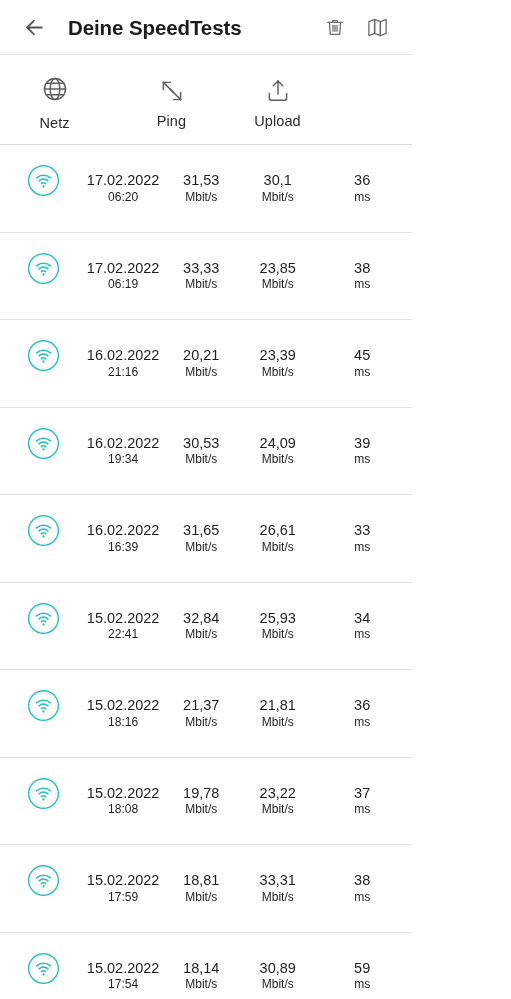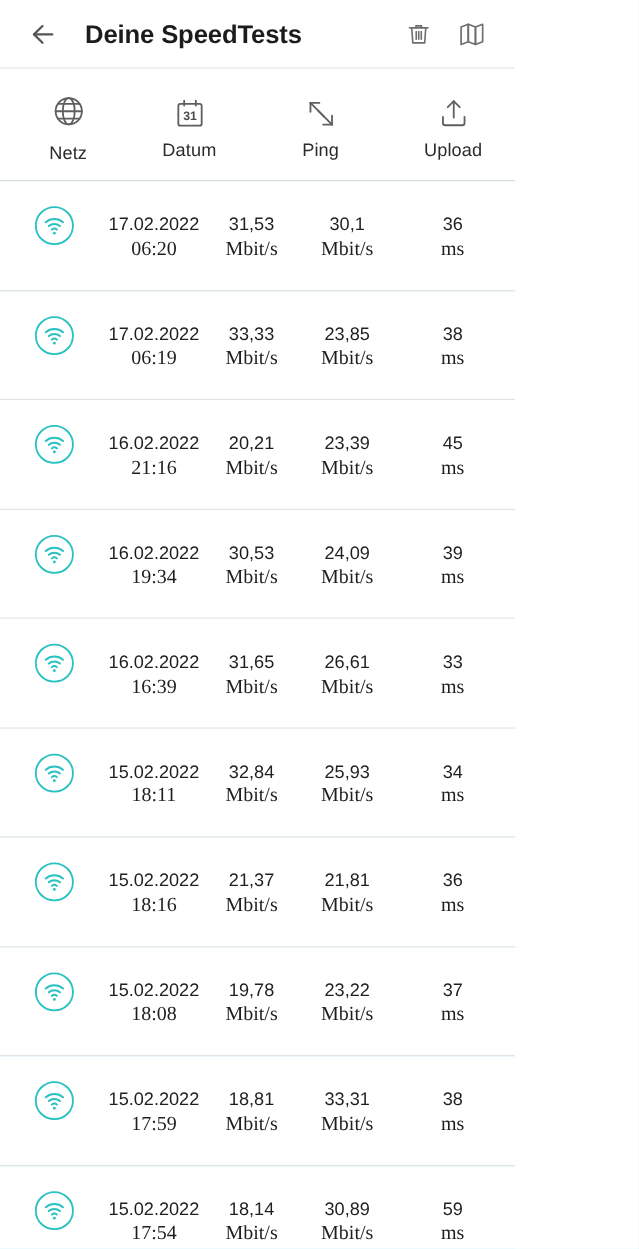--- a/index.html
+++ b/index.html
@@ -3,21 +3,21 @@
 <meta charset="utf-8">
 <style>
   * { margin:0; padding:0; box-sizing:border-box; }
   html, body {
     width:511px; height:999px;
     background:#ffffff;
     font-family:"Liberation Sans", sans-serif;
     -webkit-font-smoothing:antialiased;
     overflow:hidden;
   }
-  #app { width:412px; height:999px; position:relative; background:#7dd3fc; }
+  #app { width:412px; height:999px; position:relative; background:#fca5a5; }
 
   
   .titlebar {
     height:55px; width:100%;
     display:flex; align-items:center;
     padding:0 14px 0 14px;
     background:#ffffff;
     position:relative;
   }
   .titlebar::after{
@@ -77,21 +77,21 @@
   .row::after{
     content:""; position:absolute; left:0; right:0; bottom:0;
     height:1px; background:#e3e3e3;
   }
   .cell {
     display:flex; flex-direction:column;
     align-items:center; justify-content:flex-start;
     padding-top:26px; line-height:1.28;
   }
   .cell .l1 { font-size:14.5px; color:#1f1f1f; white-space:nowrap; }
-  .cell .l2 { font-size:16px; color:#1f1f1f; white-space:nowrap;font-family:Liberation Serif, serif; }
+  .cell .l2 { font-size:12px; color:#1f1f1f; white-space:nowrap; }
   .cell-net { padding-top:19px; }
   .wifi-badge { width:33px; height:33px; display:block; }
 </style>
 </head>
 <body>
 
 <div id="app">
 
   <div class="titlebar">
     <div class="back-btn">
@@ -129,30 +129,20 @@
           <circle cx="12" cy="12" r="9"></circle>
           <ellipse cx="12" cy="12" rx="4.1" ry="9"></ellipse>
           <path d="M3 12h18"></path>
             <path d="M4.6 7h14.8"></path>
             <path d="M4.6 17h14.8"></path>
         </svg>
       </span>
       <span class="clabel">Netz</span>
     </div>
 
-    <div class="col c-datum">
-      <span class="ci">
-        <svg width="28" height="28" viewBox="0 0 24 24" fill="none" stroke="#5f5f5f" stroke-width="1.25" stroke-linecap="round">
-          <rect x="4" y="5.2" width="16" height="15" rx="1.4"></rect>
-          <path d="M8 3v3.4M16 3v3.4"></path>
-          <text x="12" y="16.6" font-family="Liberation Sans, sans-serif" font-size="8.4" fill="#4a4a4a" stroke="none" text-anchor="middle" font-weight="700">31</text>
-        </svg>
-      </span>
-      <span class="clabel">Datum</span>
-    </div>
 
 
     <div class="col c-ping">
       <span class="ci">
         <svg width="28" height="28" viewBox="0 0 24 24" fill="none" stroke="#5f5f5f" stroke-width="1.25" stroke-linecap="round" stroke-linejoin="round">
           <path d="M4.6 4.6h6.1"></path>
             <path d="M4.6 4.6v6.1"></path>
             <path d="M4.6 4.6 14 14"></path>
           <path d="M19.4 19.4h-6.1"></path>
             <path d="M19.4 19.4v-6.1"></path>
@@ -365,21 +355,21 @@
             <path d="M12.4 17.3c2.6-2.3 6.6-2.3 9.2 0"></path>
             <path d="M14.9 20.3c1.2-1.1 3-1.1 4.2 0"></path>
           </g>
           <circle cx="17" cy="23.2" r="1.2" fill="#29c1c1"></circle>
         </svg>
       </span>
     </div>
 
     <div class="cell c-datum">
       <span class="l1">15.02.2022</span>
-      <span class="l2">18:11</span>
+      <span class="l2">22:41</span>
     </div>
 
     <div class="cell c-download">
       <span class="l1">32,84</span>
       <span class="l2">Mbit/s</span>
     </div>
 
     <div class="cell c-upload">
       <span class="l1">25,93</span>
       <span class="l2">Mbit/s</span>

